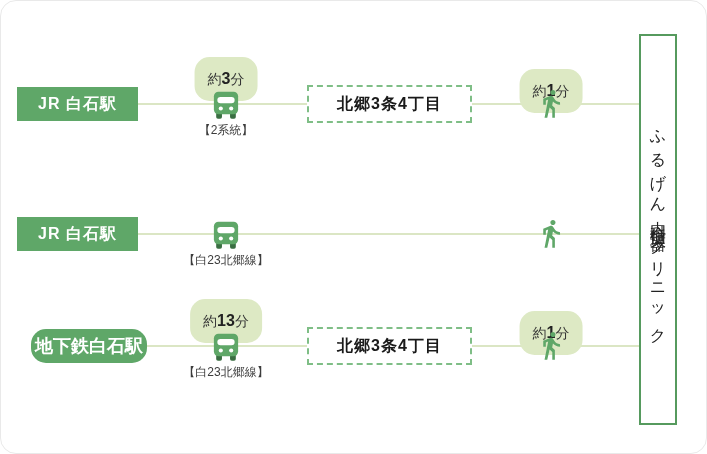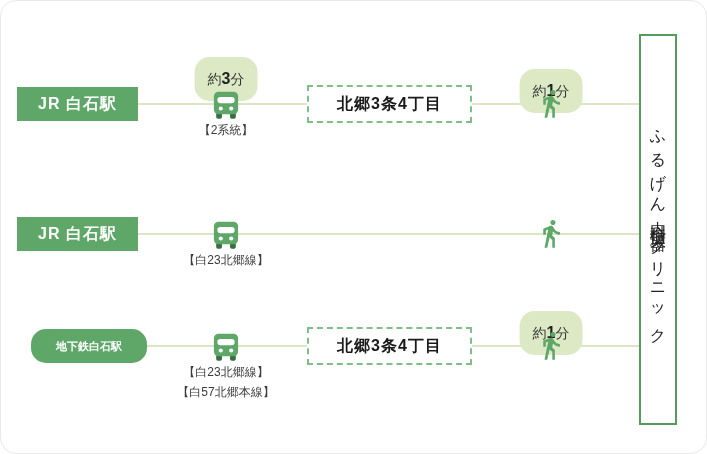--- a/index.html
+++ b/index.html
@@ -30,21 +30,21 @@
   .station {
     position:absolute;
     left:16px; width:121px; height:34px;
     top:calc(var(--cy) - 17px);
     background:var(--green, #5fa768);
     color:#ffffff;
     font-size:16px; font-weight:700;
     display:flex; align-items:center; justify-content:center;
     letter-spacing:1px;
   }
-  .row.r3 .station { left:30px; width:116px; font-size:11px; letter-spacing:0;border-radius:15px; }
+  .row.r3 .station { left:30px; width:116px; font-size:18px; letter-spacing:0;border-radius:15px; }
 
   .badge {
     position:absolute;
     transform:translateX(-50%);
     top:calc(var(--cy) - 47px);
     background:var(--badge-bg, #dde9c4);
     border-radius:15px;
     padding:12px 13px;
     font-size:14px;
     color:#333333;
@@ -153,33 +153,33 @@
     <span class="icon-wrap walk-wrap">
       <svg viewBox="0 0 24 24" width="31" height="31">
         <path fill="#5fa768" d="M13.5 5.5c1.1 0 2-.9 2-2s-.9-2-2-2-2 .9-2 2 .9 2 2 2zM9.8 8.9L7 23h2.1l1.8-8 2.1 2v6h2v-7.5l-2.1-2 .6-3C14.8 12 16.8 13 19 13v-2c-1.9 0-3.5-1-4.3-2.4l-1-1.6c-.4-.6-1-1-1.7-1-.3 0-.5.1-.8.1L6 8.3V13h2V9.6l1.8-.7"></path>
       </svg>
     </span>
   </div>
 
   <div class="row r3">
     <div class="hline"></div>
     <div class="station">地下鉄白石駅</div>
+    <div class="badge bus-badge"><span>約</span><b>13</b><span>分</span></div>
     <span class="icon-wrap bus-wrap">
       <svg viewBox="0 0 24 26" width="28" height="30">
         <rect x="3.5" y="19" width="5" height="6" rx="1.5" fill="#3a6e42"></rect>
         <rect x="15.5" y="19" width="5" height="6" rx="1.5" fill="#3a6e42"></rect>
         <rect x="1.5" y="1.5" width="21" height="19.5" rx="4" fill="#5fa768"></rect>
         <rect x="4.5" y="6" width="15" height="5.5" rx="2.75" fill="#ffffff"></rect>
         <circle cx="7.5" cy="16" r="1.8" fill="#ffffff"></circle>
         <circle cx="16.5" cy="16" r="1.8" fill="#ffffff"></circle>
       </svg>
     </span>
     <div class="routes">
       <span>【白23北郷線】</span>
-      <span>【白57北郷本線】</span>
     </div>
     <div class="stop">北郷3条4丁目</div>
     <div class="badge walk-badge"><span>約</span><b>1</b><span>分</span></div>
     <span class="icon-wrap walk-wrap">
       <svg viewBox="0 0 24 24" width="31" height="31">
         <path fill="#5fa768" d="M13.5 5.5c1.1 0 2-.9 2-2s-.9-2-2-2-2 .9-2 2 .9 2 2 2zM9.8 8.9L7 23h2.1l1.8-8 2.1 2v6h2v-7.5l-2.1-2 .6-3C14.8 12 16.8 13 19 13v-2c-1.9 0-3.5-1-4.3-2.4l-1-1.6c-.4-.6-1-1-1.7-1-.3 0-.5.1-.8.1L6 8.3V13h2V9.6l1.8-.7"></path>
       </svg>
     </span>
   </div>
 

